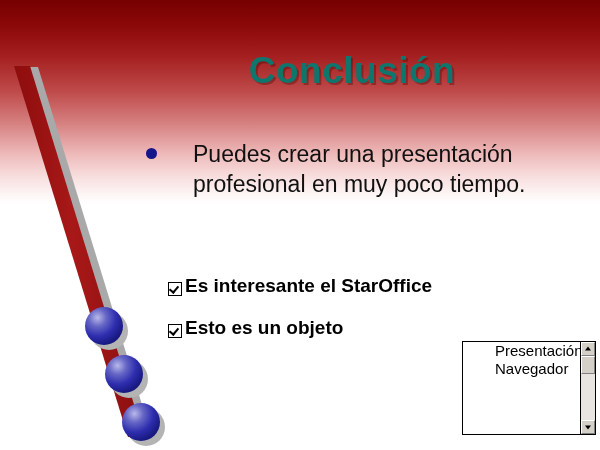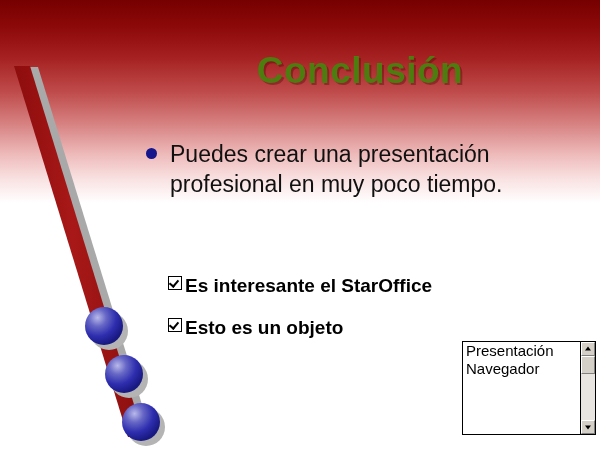--- a/index.html
+++ b/index.html
@@ -45,40 +45,41 @@
   #deco-bar-shadow {
     position: absolute;
     left: 0; top: 0;
     width: 600px; height: 450px;
     pointer-events: none;
   }
 
   
   #title {
     position: absolute;
-    left: 150px;
+    left: 142px;
     top: 50px;
     width: 420px;
     text-align: center;
     font-size: 37px;
     font-weight: bold;
-    color: #4d7c0f;
+    color: #0f766e;
     letter-spacing: 0.5px;
     text-shadow: 2px 2px 0 rgba(70,0,0,0.35);
     white-space: nowrap;
   }
 
   
   #bullet-block {
     position: absolute;
     left: 146px;
     top: 139px;
     width: 420px;
     display: flex;
     align-items: flex-start;
+    gap: 23px;
   }
   #bullet-marker {
     width: 11px;
     height: 11px;
     border-radius: 50%;
     background: #15158c;
     margin-top: 9px;
     margin-right: 13px;
     flex: 0 0 auto;
   }
@@ -86,21 +87,21 @@
     font-size: 23px;
     line-height: 30px;
     color: #101010;
     max-width: 360px;
   }
 
   
   .check-row {
     position: absolute;
     display: flex;
-    align-items: flex-start;
+    align-items: flex-end;
     font-size: 19px;
     font-weight: bold;
     color: #000000;
     white-space: nowrap;
   }
   #check-row-0 { left: 168px; top: 276px; }
   #check-row-1 { left: 168px; top: 318px; }
   .check-box {
     width: 12px;
     height: 12px;
@@ -134,20 +135,21 @@
     background: #ffffff;
     display: flex;
     overflow: hidden;
     box-sizing: border-box;
   }
   #listbox-items {
     flex: 1 1 auto;
     overflow: hidden;
     padding-left: 3px;
     padding-top: 0px;
+    margin-left: 29px;
   }
   .listbox-item {
     font-size: 15px;
     line-height: 18px;
     color: #000000;
     white-space: nowrap;
     overflow: hidden;
   }
   #listbox-scrollbar {
     flex: 0 0 auto;

